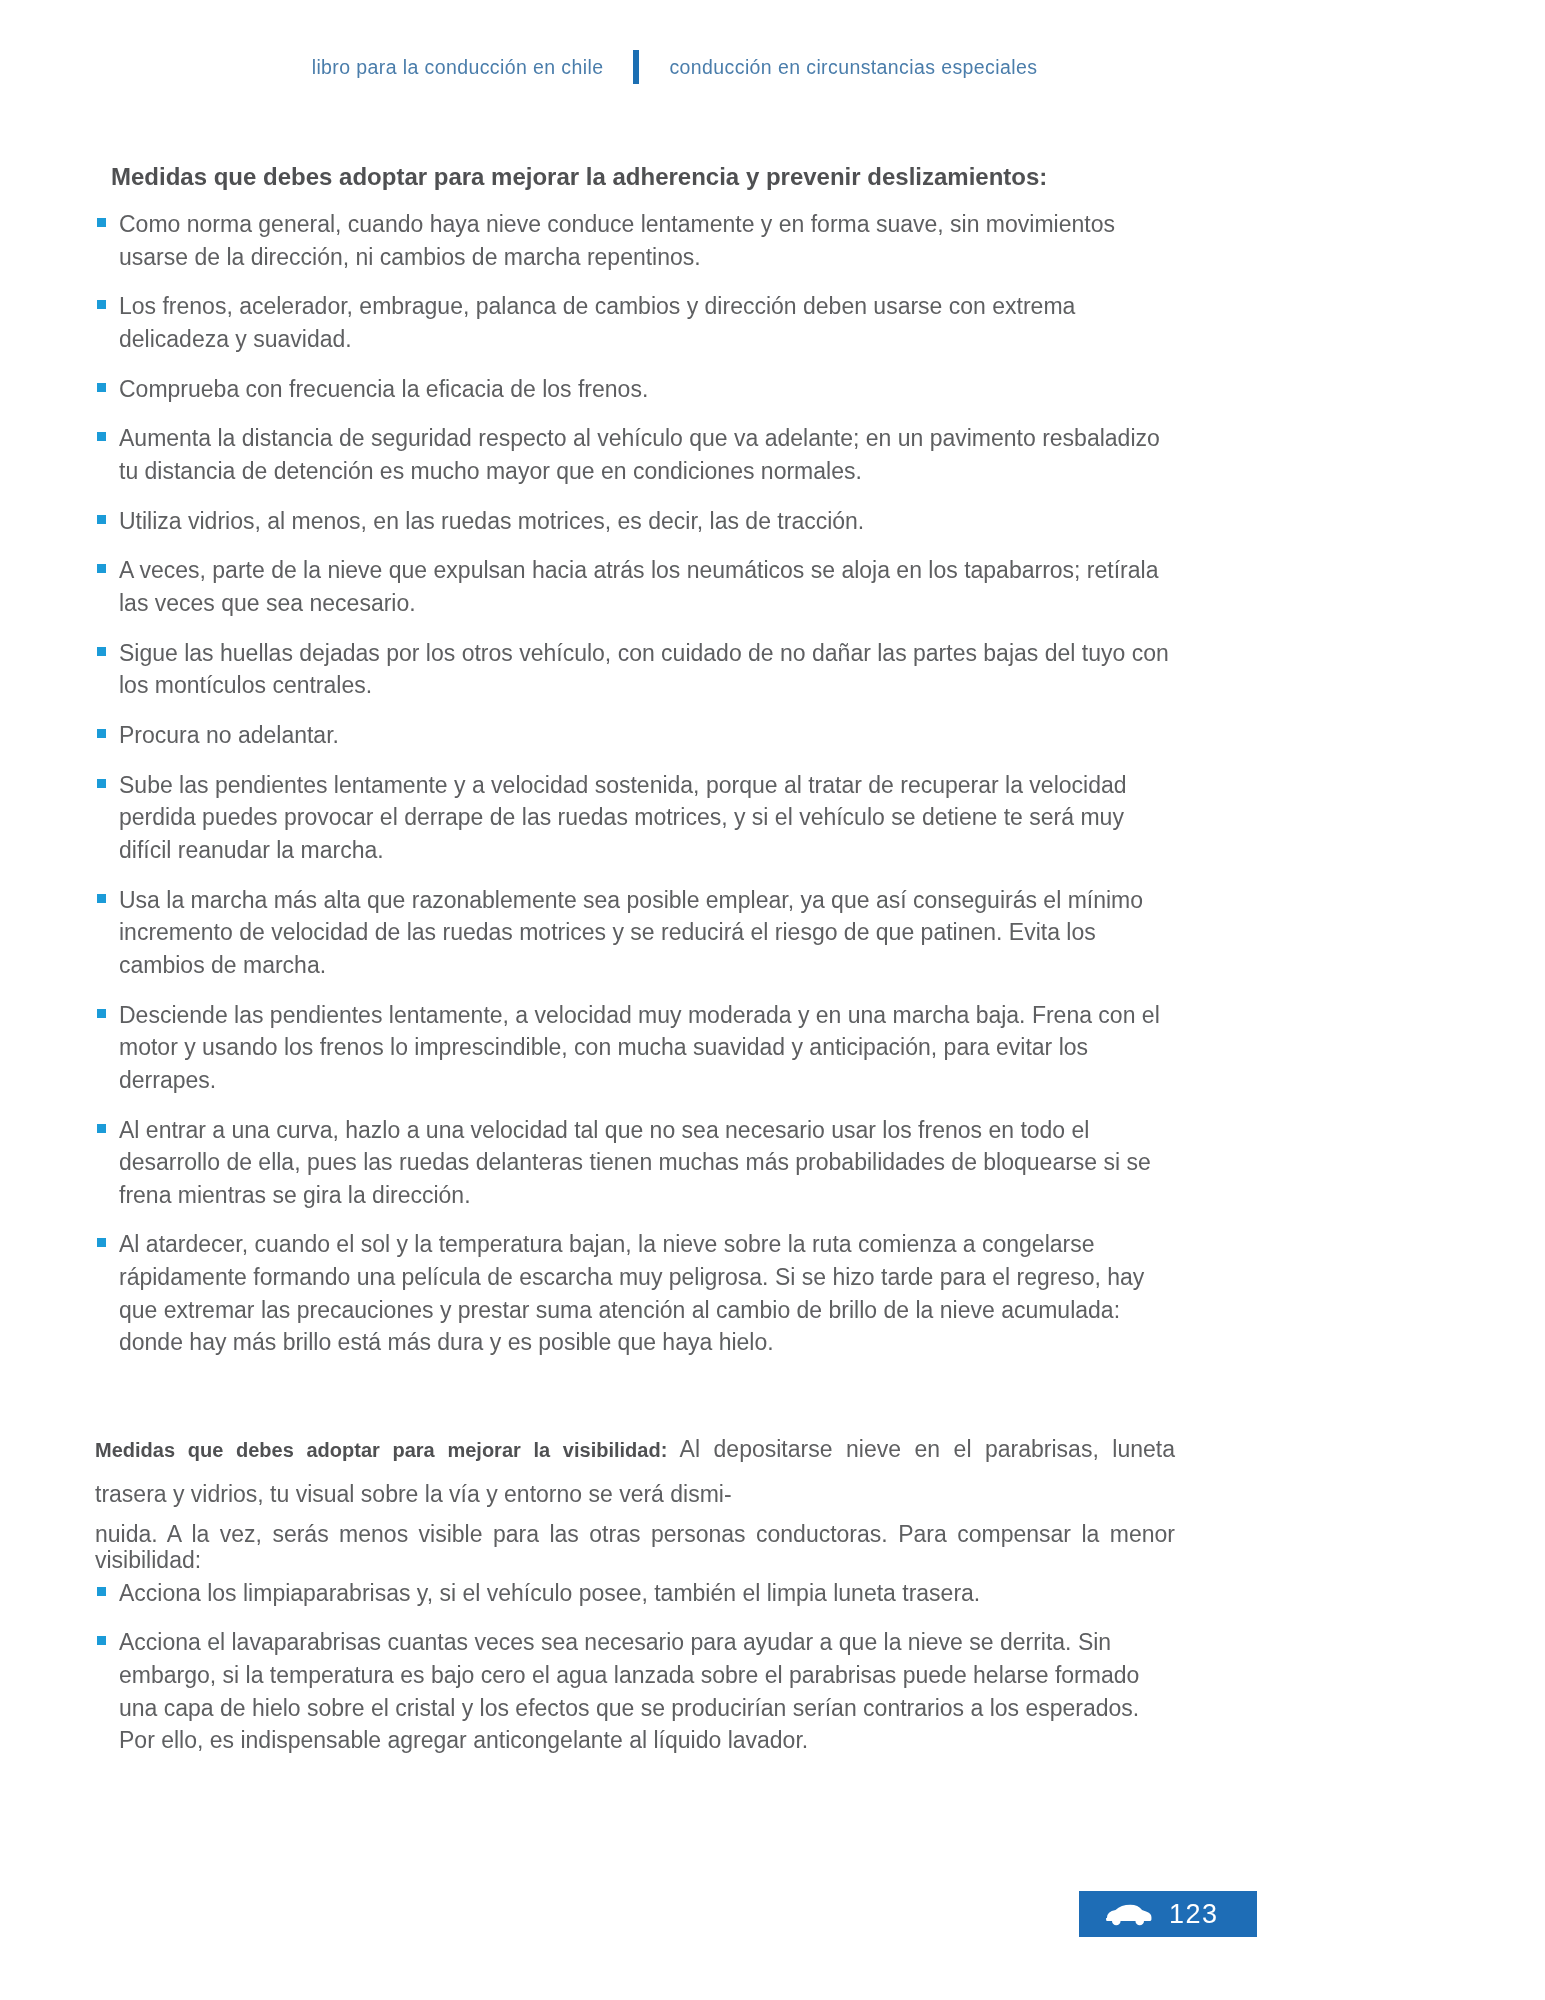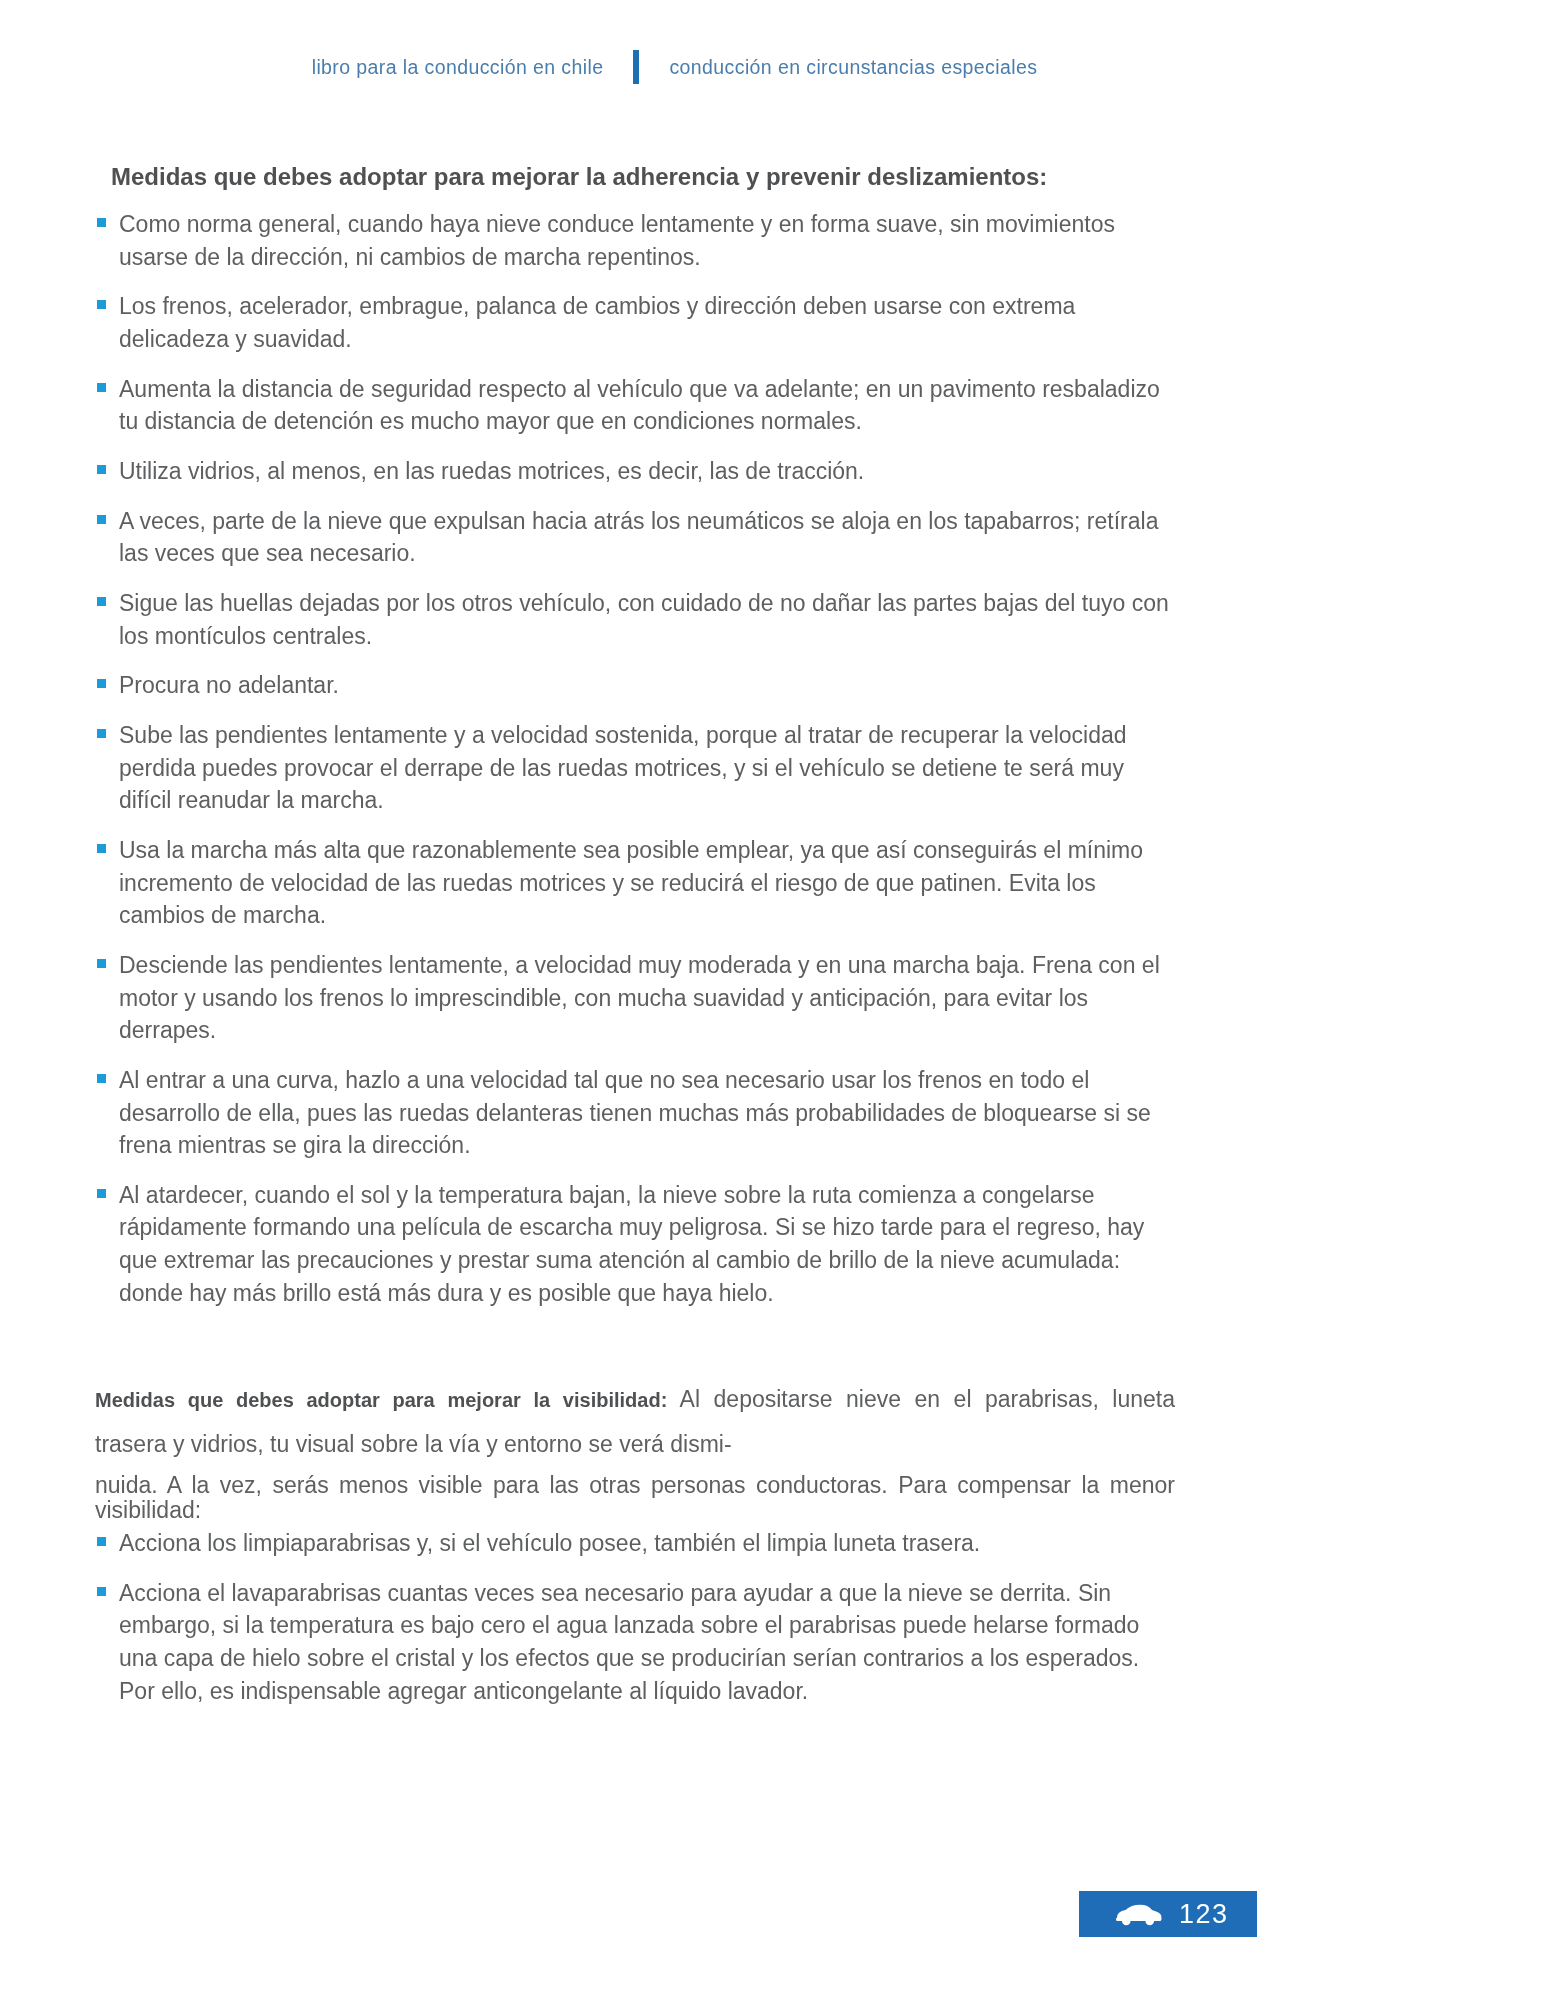--- a/index.html
+++ b/index.html
@@ -81,21 +81,21 @@
   .page-badge{
     position:absolute;
     top:1891px;
     right:0;
     width:178px;
     height:46px;
     background:var(--badge_blue,#1e6db6);
     display:flex;
     align-items:center;
     gap:16px;
-    padding-left:34px;
+    padding-left:24px;
     box-sizing:border-box;
   }
   .page-badge .car{width:50px;height:26px;display:block;}
   .page-badge .num{
     color:#ffffff;
     font-size:27px;
     letter-spacing:1.5px;
     font-weight:400;
   }
 </style>
@@ -110,21 +110,21 @@
     <span class="crumb">conducción en circunstancias especiales</span>
   </div>
 
   <div class="content">
 
     <div class="section-1">
       <p class="section-heading">Medidas que debes adoptar para mejorar la adherencia y prevenir deslizamientos:</p>
       <ul class="bullets">
           <li><span class="bullet-square"></span><span>Como norma general, cuando haya nieve conduce lentamente y en forma suave, sin movimientos usarse de la dirección, ni cambios de marcha repentinos.</span></li>
           <li><span class="bullet-square"></span><span>Los frenos, acelerador, embrague, palanca de cambios y dirección deben usarse con extrema delicadeza y suavidad.</span></li>
-          <li><span class="bullet-square"></span></li>
+          <li><span class="bullet-square"></span><span>Comprueba con frecuencia la eficacia de los frenos.</span></li>
           <li><span class="bullet-square"></span><span>Aumenta la distancia de seguridad respecto al vehículo que va adelante; en un pavimento resbaladizo tu distancia de detención es mucho mayor que en condiciones normales.</span></li>
           <li><span class="bullet-square"></span><span>Utiliza vidrios, al menos, en las ruedas motrices, es decir, las de tracción.</span></li>
           <li><span class="bullet-square"></span><span>A veces, parte de la nieve que expulsan hacia atrás los neumáticos se aloja en los tapabarros; retírala las veces que sea necesario.</span></li>
           <li><span class="bullet-square"></span><span>Sigue las huellas dejadas por los otros vehículo, con cuidado de no dañar las partes bajas del tuyo con los montículos centrales.</span></li>
           <li><span class="bullet-square"></span><span>Procura no adelantar.</span></li>
           <li><span class="bullet-square"></span><span>Sube las pendientes lentamente y a velocidad sostenida, porque al tratar de recuperar la velocidad perdida puedes provocar el derrape de las ruedas motrices, y si el vehículo se detiene te será muy difícil reanudar la marcha.</span></li>
           <li><span class="bullet-square"></span><span>Usa la marcha más alta que razonablemente sea posible emplear, ya que así conseguirás el mínimo incremento de velocidad de las ruedas motrices y se reducirá el riesgo de que patinen. Evita los cambios de marcha.</span></li>
           <li><span class="bullet-square"></span><span>Desciende las pendientes lentamente, a velocidad muy moderada y en una marcha baja. Frena con el motor y usando los frenos lo imprescindible, con mucha suavidad y anticipación, para evitar los derrapes.</span></li>
           <li><span class="bullet-square"></span><span>Al entrar a una curva, hazlo a una velocidad tal que no sea necesario usar los frenos en todo el desarrollo de ella, pues las ruedas delanteras tienen muchas más probabilidades de bloquearse si se frena mientras se gira la dirección.</span></li>
           <li><span class="bullet-square"></span><span>Al atardecer, cuando el sol y la temperatura bajan, la nieve sobre la ruta comienza a congelarse rápidamente formando una película de escarcha muy peligrosa. Si se hizo tarde para el regreso, hay que extremar las precauciones y prestar suma atención al cambio de brillo de la nieve acumulada: donde hay más brillo está más dura y es posible que haya hielo.</span></li>

